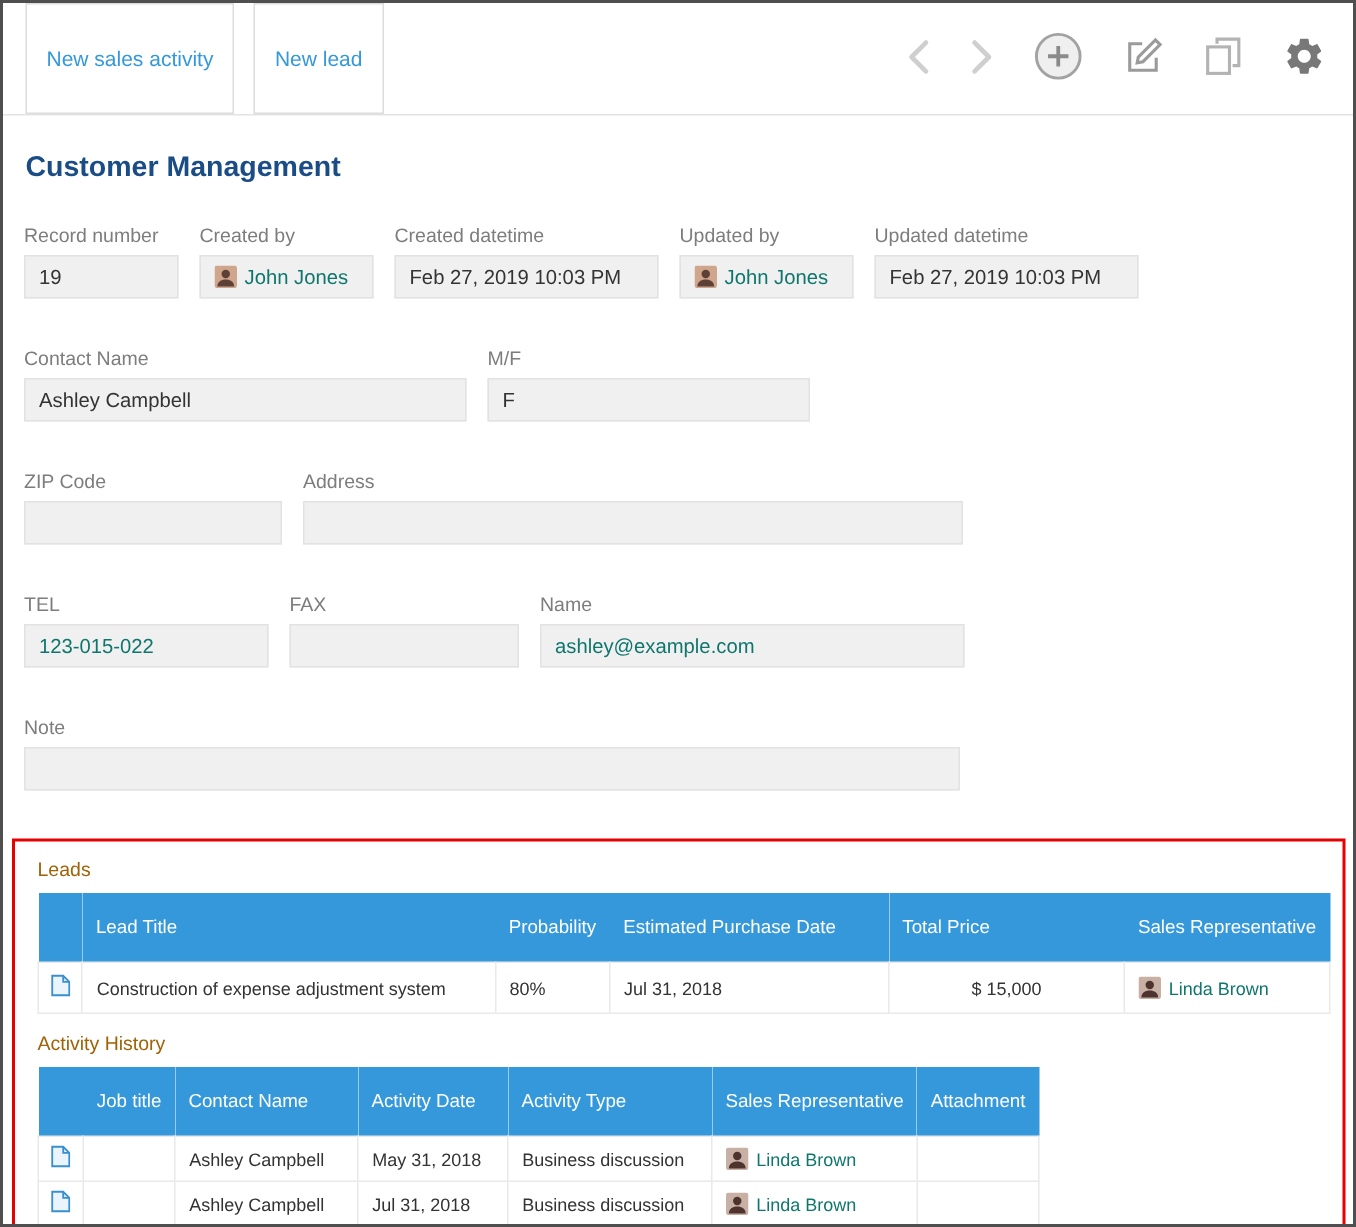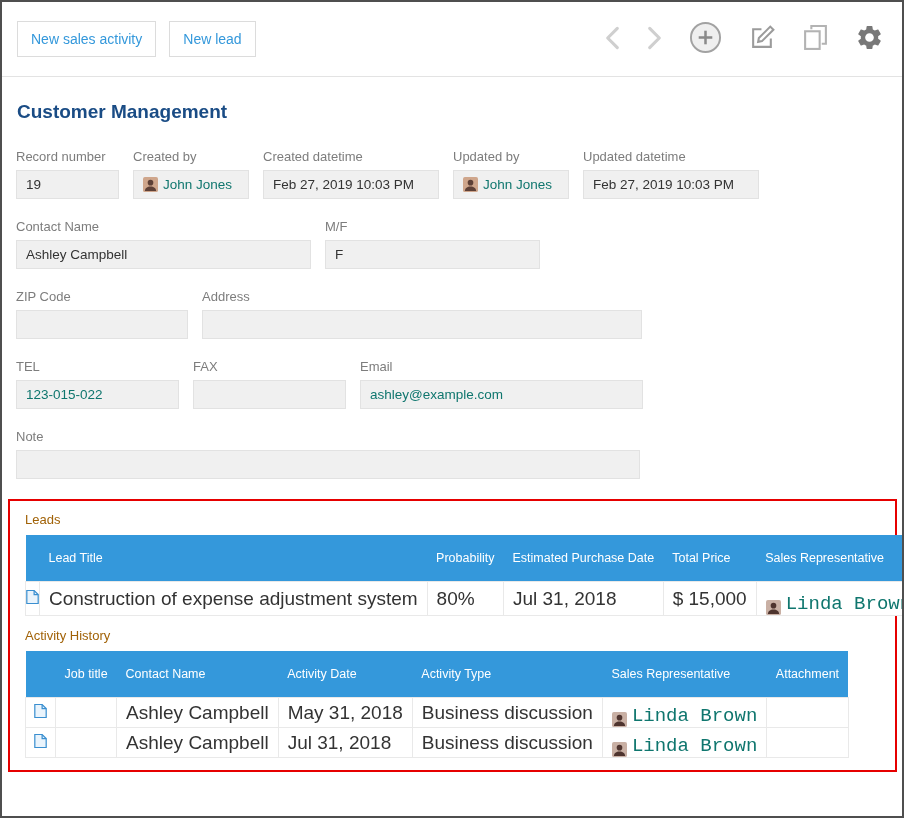--- a/index.html
+++ b/index.html
@@ -1,47 +1,47 @@
 <!DOCTYPE html>
 <html><head>
 <meta charset="utf-8">
 <style>
   * { margin:0; padding:0; box-sizing:border-box; }
   body { font-family:"Liberation Sans", sans-serif; background:#fff; }
   .screen { width:904px; height:818px; border:2px solid #4f4f4f; background:#fff; overflow:hidden; position:relative; }
 
   
-  .toolbar { height:75px; display:flex; align-items:center; padding:0 18px 0 15px; border-bottom:1px solid #e3e3e3; background:#fff; }
+  .toolbar { height:75px; display:flex; padding:0 18px 0 15px; border-bottom:1px solid #e3e3e3; background:#fff; }
   .btn { background:#fff; border:1px solid #dcdcdc; color:#3498db; font-size:14px; padding:9px 13px; margin-right:13px; cursor:pointer; font-family:"Liberation Sans", sans-serif; }
   .toolbar-icons { margin-left:auto; display:flex; align-items:center; gap:27px; }
   .icon-btn { display:inline-flex; align-items:center; justify-content:center; cursor:pointer; background:none; border:none; padding:0; }
 
   
   .content { padding:0 14px; }
   .page-title { color:#1a4c85; font-size:19px; font-weight:bold; margin:24px 0 26px 1px; }
 
-  .field-row { display:flex; gap:14px; margin-bottom:20px; }
+  .field-row { display:flex; gap:14px; margin-bottom:32px; }
   .field-label { font-size:13px; color:#7d7d7d; margin-bottom:6px; }
   .field-value { background:#f0f0f0; border:1px solid #e2e2e2; height:29px; display:flex; align-items:center; padding:0 9px; font-size:13.5px; color:#333; width:100%; }
   .link { color:#0f766e; text-decoration:none; cursor:pointer; }
   .user-box { gap:5px; }
   .avatar { display:inline-flex; width:15px; height:15px; flex:0 0 auto; }
 
   
   .highlight-box { border:2px solid #e60000; margin:10px -9px 8px -8px; padding:8px 8px 12px 8px; }
   .section-label { font-size:13px; color:#a16207; margin:3px 0 8px 7px; }
   .section-label.second { margin-top:12px; }
 
   table.grid { border-collapse:collapse; table-layout:fixed; margin-left:7px; }
   .grid th { background:#3498db; color:#fff; font-weight:normal; text-align:left; padding:16px 9px; height:34px; font-size:12.5px; overflow:hidden; white-space:nowrap; }
-  .grid td { border:1px solid #e9e9e9; padding:0 9px; height:34px; color:#333; background:#fff; font-size:19px; overflow:hidden; white-space:nowrap; }
+  .grid td { border:1px solid #e9e9e9; padding:0 9px; height:34px; color:#333; background:#fff; font-size:12px; overflow:hidden; white-space:nowrap; }
   .grid .icon-cell { text-align:center; padding:0; }
   .grid td.num { text-align:center; }
   .activity-table td { height:30px; }
-  .rep-cell { display:flex; align-items:flex-end; gap:5px; height:100%;font-family:Liberation Mono, monospace; }
+  .rep-cell { display:flex; align-items:center; gap:5px; height:100%; }
 </style>
 </head>
 <body>
 
 <div class="screen">
 
   <div class="toolbar">
     <button class="btn">New sales activity</button>
     <button class="btn">New lead</button>
 
@@ -167,21 +167,21 @@
         <div class="field-label">TEL</div>
         <div class="field-value">
             <a class="link">123-015-022</a>
           </div>
       </div>
       <div class="field" style="width:153px">
         <div class="field-label">FAX</div>
         <div class="field-value"></div>
       </div>
       <div class="field" style="width:283px">
-        <div class="field-label">Email</div>
+        <div class="field-label">Name</div>
         <div class="field-value">
             <a class="link">ashley@example.com</a>
           </div>
       </div>
     </div>
 
     <div class="field-row">
       <div class="field" style="width:624px">
         <div class="field-label">Note</div>
         <div class="field-value"></div>

